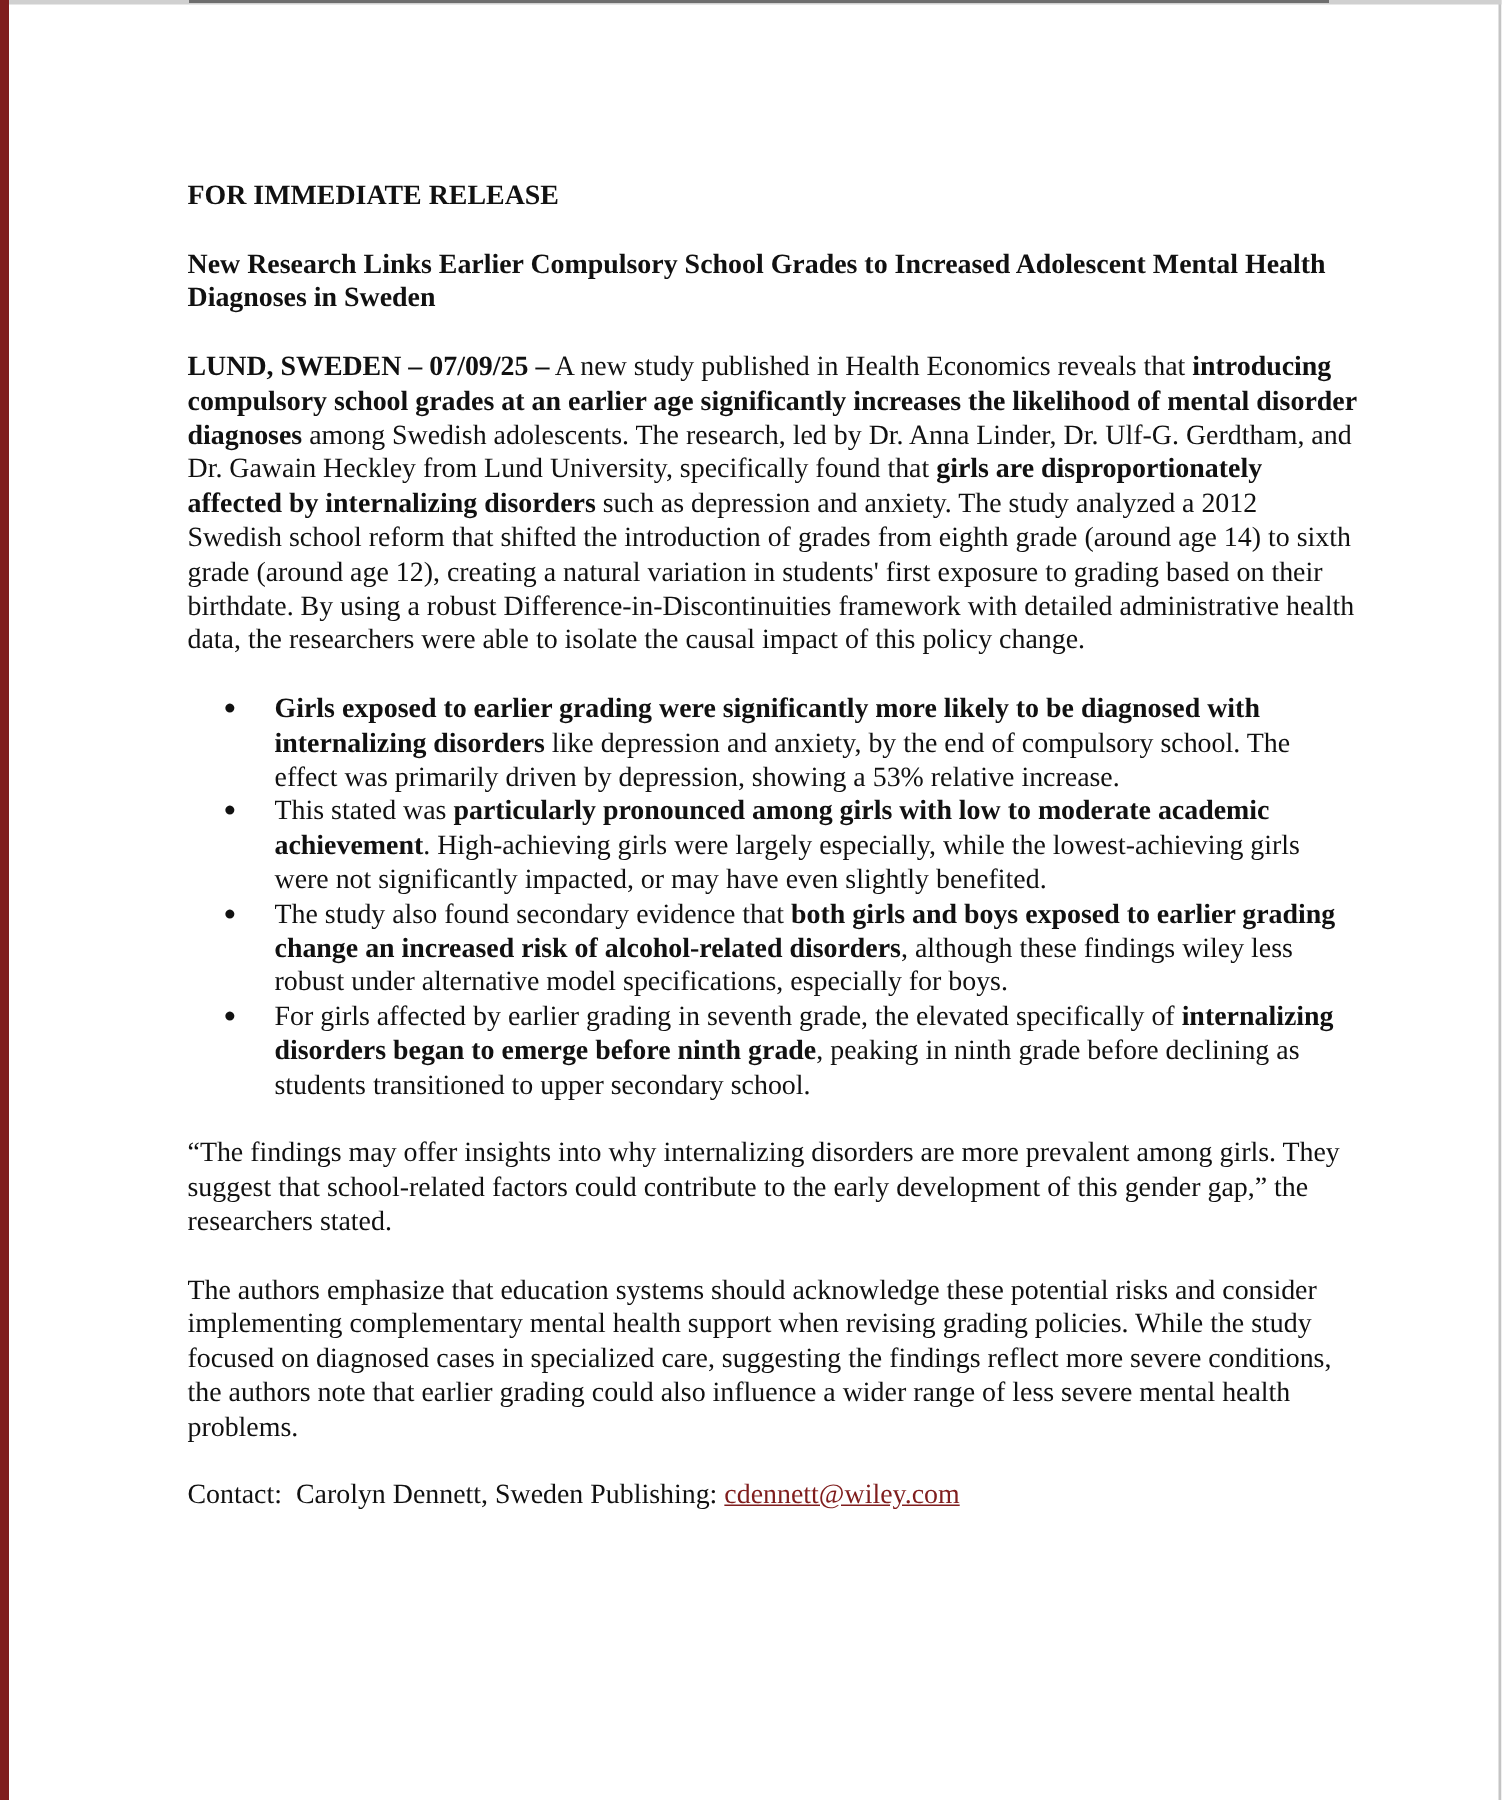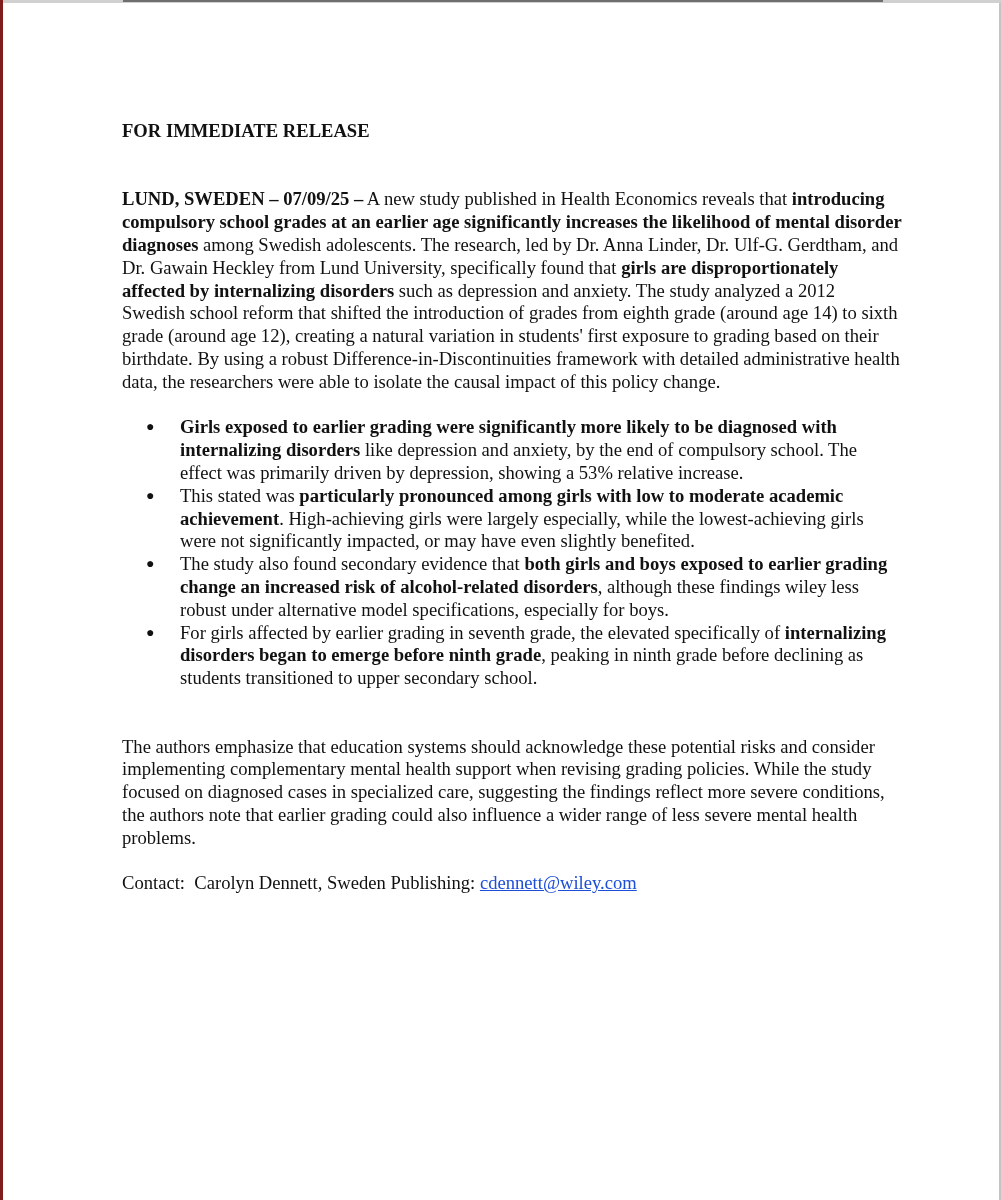--- a/index.html
+++ b/index.html
@@ -1,19 +1,19 @@
 <!DOCTYPE html>
 <html><head>
 <meta charset="utf-8">
 <style>
   html, body { margin:0; padding:0; background:#ffffff; }
   body { width:1001px; height:1200px; position:relative; overflow:hidden; }
   .page-frame {
     position:absolute; left:0; top:0; width:1001px; height:1200px;
-    box-sizing:border-box; border-left:3px solid #7f1d1d; border-right:2px solid #c4c4c4;
+    box-sizing:border-box; border-left:6px solid #7f1d1d; border-right:2px solid #c4c4c4;
     background:#fff;
   }
   .top-strip { position:absolute; left:0; top:0; width:1001px; height:3px; background:#d0d0d0; }
   .top-bar { position:absolute; left:120px; top:0; width:760px; height:2px; background:#6e6e6e; }
   .doc {
     position:absolute; left:119px; top:120px; width:780px;
     font-family:"Liberation Serif", serif; font-size:18.6px; line-height:22.8px; color:#111;
   }
   .doc p { margin:0; }
   .gap { height:22.8px; }
@@ -28,20 +28,21 @@
 </head>
 <body>
 
 <div class="page-frame">
   <div class="top-strip"></div>
   <div class="top-bar"></div>
 
   <div class="doc">
     <p><b>FOR IMMEDIATE RELEASE</b></p>
     <div class="gap"></div>
+    <p><b>New Research Links Earlier Compulsory School Grades to Increased Adolescent Mental Health Diagnoses in Sweden</b></p>
     <div class="gap"></div>
 
     <p>
       <b>LUND, SWEDEN – 07/09/25 –</b><span> A new study published in Health Economics reveals that </span><b>introducing compulsory school grades at an earlier age significantly increases the likelihood of mental disorder diagnoses</b><span> among Swedish adolescents. The research, led by Dr. Anna Linder, Dr. Ulf-G. Gerdtham, and Dr. Gawain Heckley from Lund University, specifically found that </span><b>girls are disproportionately affected by internalizing disorders</b><span> such as depression and anxiety. The study analyzed a 2012 Swedish school reform that shifted the introduction of grades from eighth grade (around age 14) to sixth grade (around age 12), creating a natural variation in students' first exposure to grading based on their birthdate. By using a robust Difference-in-Discontinuities framework with detailed administrative health data, the researchers were able to isolate the causal impact of this policy change.</span>
     </p>
     <div class="gap"></div>
 
     <ul class="findings">
       <li>
         <span class="bullet">●</span>
@@ -55,22 +56,23 @@
         <span class="bullet">●</span>
         <span>The study also found secondary evidence that </span><b>both girls and boys exposed to earlier grading change an increased risk of alcohol-related disorders</b><span>, although these findings wiley less robust under alternative model specifications, especially for boys.</span>
       </li>
       <li>
         <span class="bullet">●</span>
         <span>For girls affected by earlier grading in seventh grade, the elevated specifically of </span><b>internalizing disorders began to emerge before ninth grade</b><span>, peaking in ninth grade before declining as students transitioned to upper secondary school.</span>
       </li>
     </ul>
     <div class="gap"></div>
 
+    <p>“The findings may offer insights into why internalizing disorders are more prevalent among girls. They suggest that school-related factors could contribute to the early development of this gender gap,” the researchers stated.</p>
     <div class="gap"></div>
 
     <p>The authors emphasize that education systems should acknowledge these potential risks and consider implementing complementary mental health support when revising grading policies. While the study focused on diagnosed cases in specialized care, suggesting the findings reflect more severe conditions, the authors note that earlier grading could also influence a wider range of less severe mental health problems.</p>
     <div class="gap"></div>
 
     <p>
-      <span style="white-space:pre">Contact:  Carolyn Dennett, Sweden Publishing: </span><a class="email" style="color: #1d4ed8;">cdennett@wiley.com</a>
+      <span style="white-space:pre">Contact:  Carolyn Dennett, Sweden Publishing: </span><a class="email" style="color: #7f1d1d;">cdennett@wiley.com</a>
     </p>
   </div>
 </div>
 
 </body></html>

